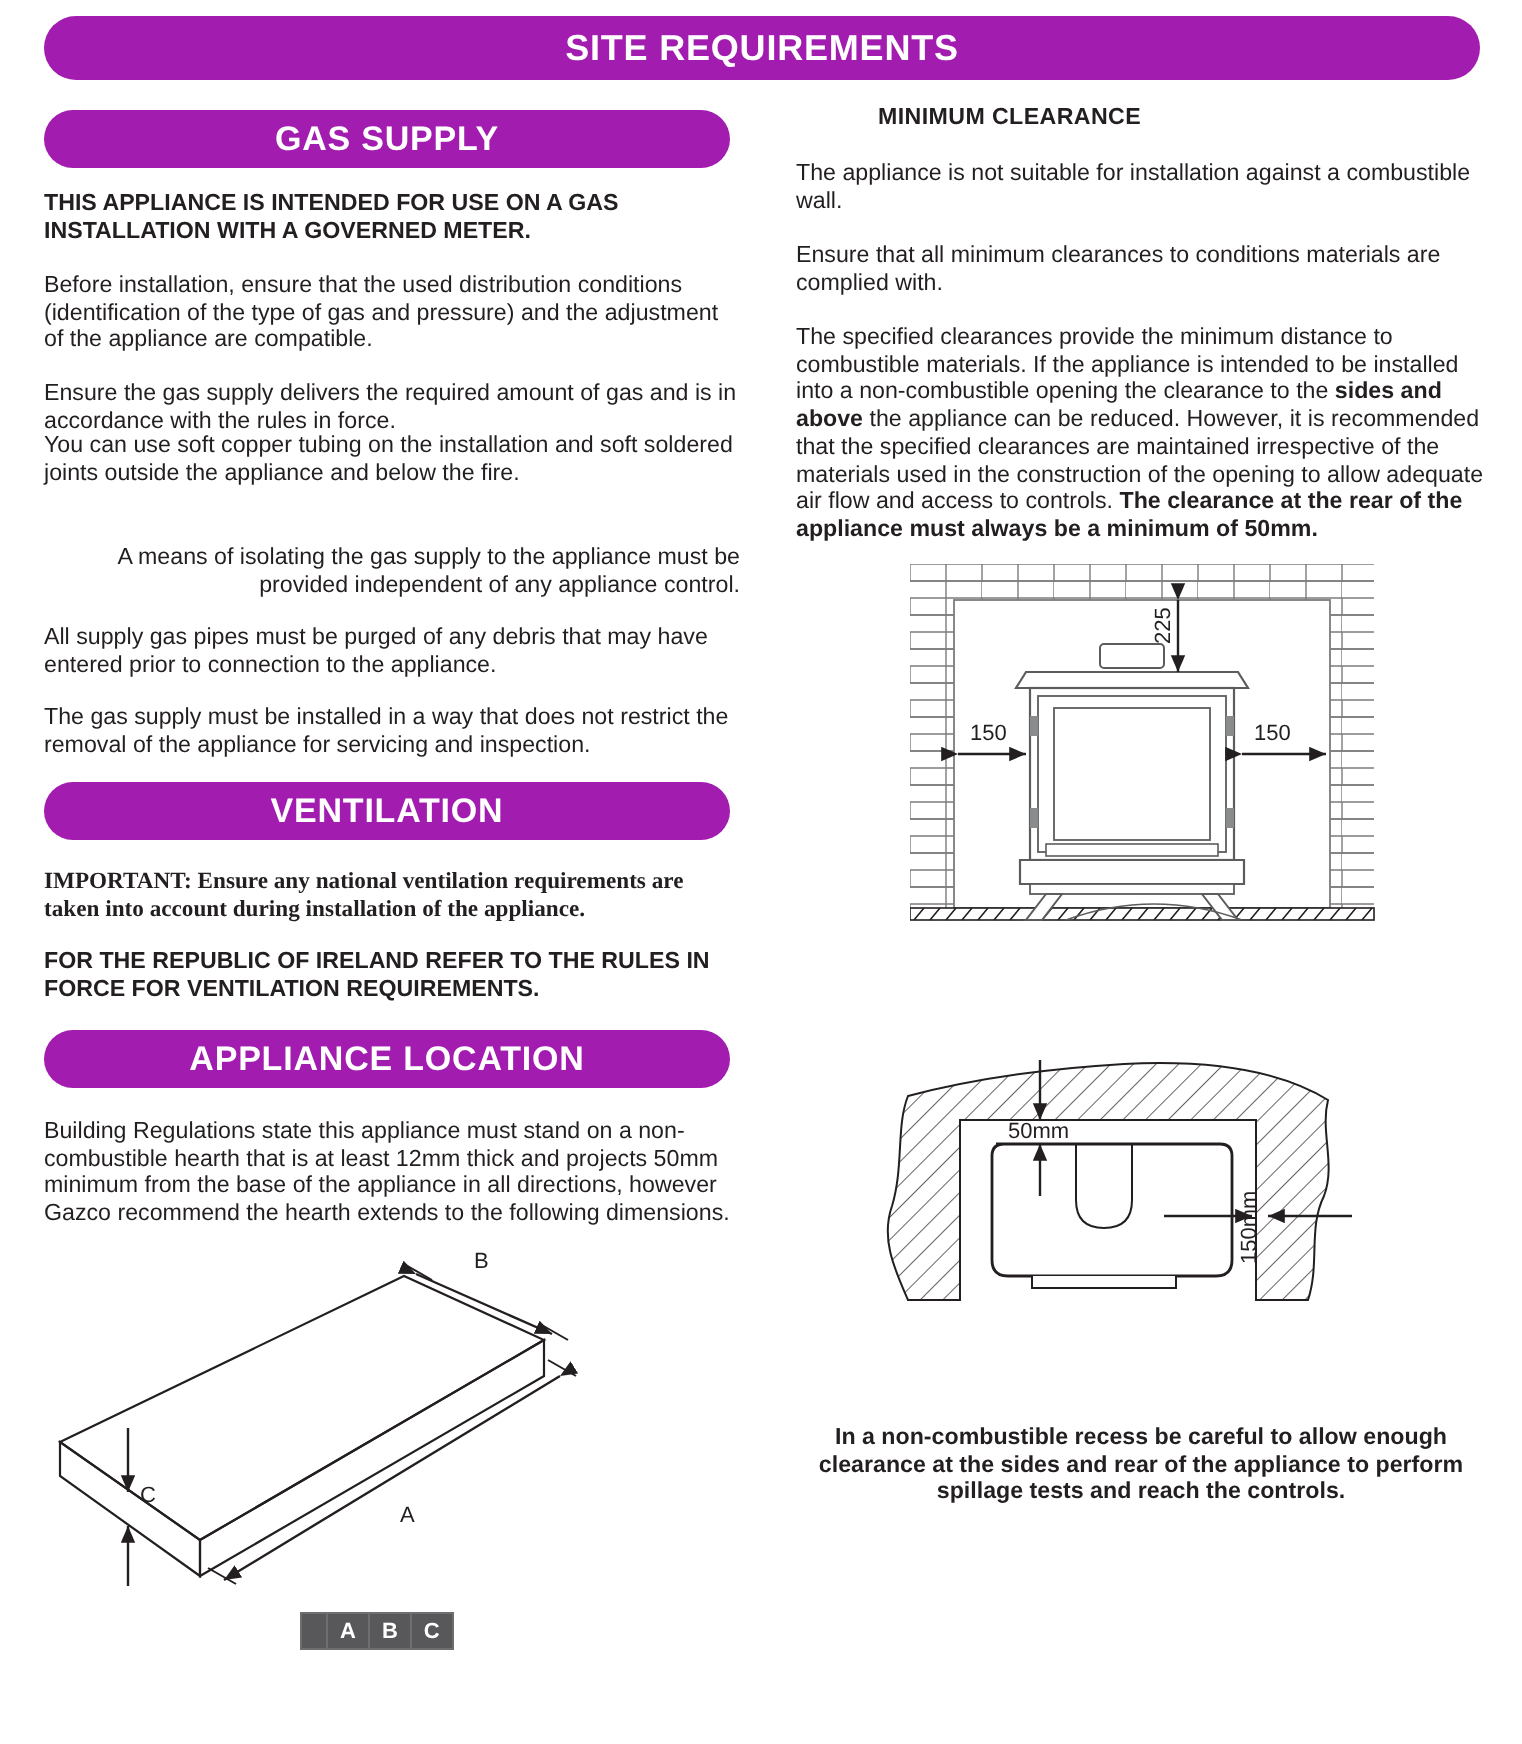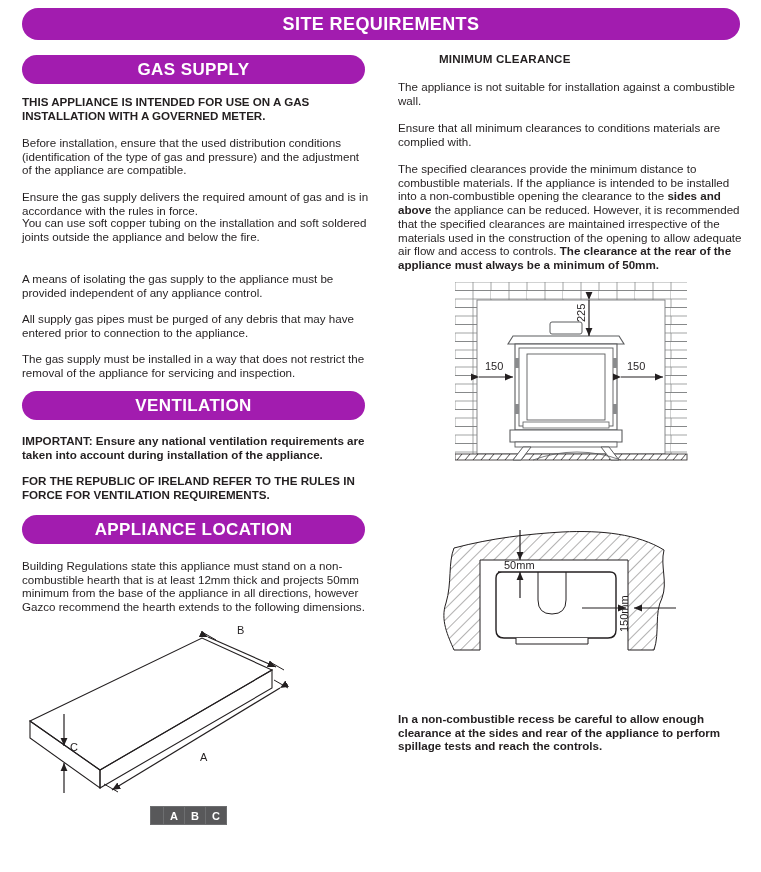--- a/index.html
+++ b/index.html
@@ -101,29 +101,29 @@
 </div>
 
 <div class="banner banner-section" id="banner-gas">
   <span>GAS SUPPLY</span>
 </div>
 
 <p class="lp bold" style="top:95px;font-weight:bold;">THIS APPLIANCE IS INTENDED FOR USE ON A GAS INSTALLATION WITH A GOVERNED METER.</p>
 <p class="lp" style="top:136px;">Before installation, ensure that the used distribution conditions (identification of the type of gas and pressure) and the adjustment of the appliance are compatible.</p>
 <p class="lp" style="top:190px;">Ensure the gas supply delivers the required amount of gas and is in accordance with the rules in force.</p>
 <p class="lp" style="top:216px;">You can use soft copper tubing on the installation and soft soldered joints outside the appliance and below the fire.</p>
-<p class="lp" style="top:272px;">A means of isolating the gas supply to the appliance must be provided independent of any appliance control.</p>
+<p class="lp" style="top:272px;text-align:right;">A means of isolating the gas supply to the appliance must be provided independent of any appliance control.</p>
 <p class="lp" style="top:312px;">All supply gas pipes must be purged of any debris that may have entered prior to connection to the appliance.</p>
 <p class="lp" style="top:352px;">The gas supply must be installed in a way that does not restrict the removal of the appliance for servicing and inspection.</p>
 
 <div class="banner banner-section" id="banner-vent">
   <span>VENTILATION</span>
 </div>
 
-<p class="lp" style="top:434px;font-weight:bold;">IMPORTANT: Ensure any national ventilation requirements are taken into account during installation of the appliance.</p>
+<p class="lp" style="top:434px;font-weight:bold;font-family:Liberation Serif, serif;">IMPORTANT: Ensure any national ventilation requirements are taken into account during installation of the appliance.</p>
 <p class="lp" style="top:474px;font-weight:bold;">FOR THE REPUBLIC OF IRELAND REFER TO THE RULES IN FORCE FOR VENTILATION REQUIREMENTS.</p>
 
 <div class="banner banner-section" id="banner-loc">
   <span>APPLIANCE LOCATION</span>
 </div>
 
 <p class="lp" style="top:559px;">Building Regulations state this appliance must stand on a non-combustible hearth that is at least 12mm thick and projects 50mm minimum from the base of the appliance in all directions, however Gazco recommend the hearth extends to the following dimensions.</p>
 
 <div class="figure" id="fig-hearth">
   <svg width="300" height="185" viewBox="0 0 300 185">
@@ -266,13 +266,13 @@
     <line x1="88" y1="22" x2="88" y2="52" class="ln" stroke-width="1.2" marker-end="url(#ah3)"></line>
     <line x1="88" y1="90" x2="88" y2="64" class="ln" stroke-width="1.2" marker-end="url(#ah3)"></line>
     <text x="72" y="61" class="dimtxt">50mm</text>
 
     <line x1="150" y1="100" x2="194" y2="100" class="ln" stroke-width="1.2" marker-end="url(#ah3)"></line>
     <line x1="244" y1="100" x2="202" y2="100" class="ln" stroke-width="1.2" marker-end="url(#ah3)"></line>
     <text class="dimtxt" transform="translate(196,124) rotate(-90)">150mm</text>
   </svg>
 </div>
 
-<p class="rp" style="top:712px;font-weight:bold;">In a non-combustible recess be careful to allow enough clearance at the sides and rear of the appliance to perform spillage tests and reach the controls.</p>
+<p class="rp" style="top:712px;font-weight:bold;text-align:center;">In a non-combustible recess be careful to allow enough clearance at the sides and rear of the appliance to perform spillage tests and reach the controls.</p>
 
 </body></html>

